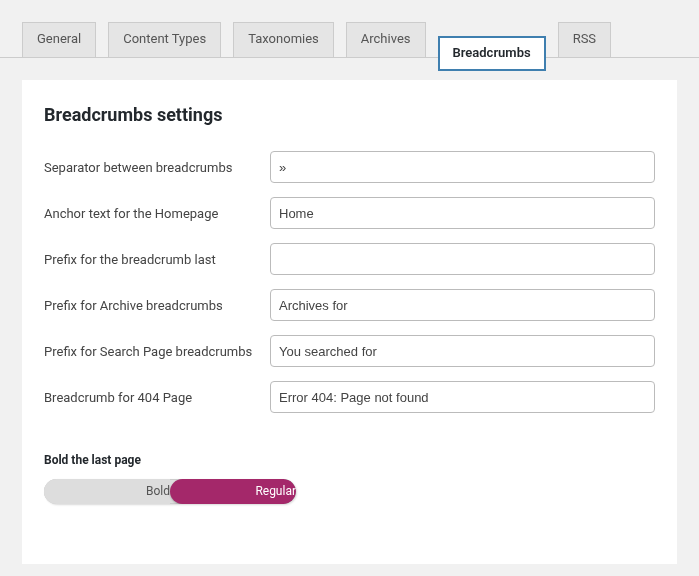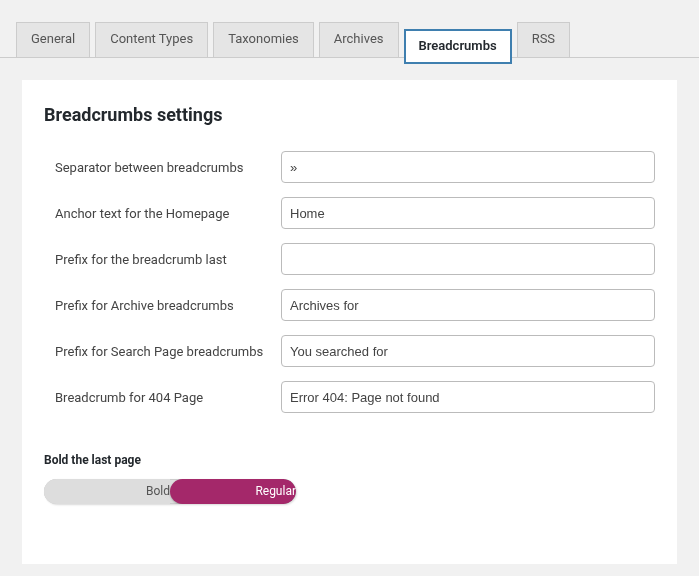--- a/index.html
+++ b/index.html
@@ -7,60 +7,59 @@
     background: #f1f1f1;
     font-family: -apple-system, BlinkMacSystemFont, "Segoe UI", Roboto, "Helvetica Neue", Arial, sans-serif;
     font-size: 13px;
     color: #444;
     width: 699px;
     height: 576px;
     overflow: hidden;
   }
   .tabs-row {
     display: flex;
-    gap: 5px;
-    padding: 22px 22px 0 16px;
+    gap: 12px;
+    padding: 22px 22px 0 22px;
     border-bottom: 1px solid #ccc;
   }
   .tab {
     background: #e5e5e5;
     border: 1px solid #ccc;
     border-bottom: none;
     padding: 9px 14px 10px;
     font-size: 13px;
     color: #555;
     cursor: pointer;
     line-height: 1;
   }
   .tab.active {
     background: #fff;
     border: 2px solid #3f7faf;
     font-weight: 600;
     color: #23282d;
     padding: 8px 13px 10px;
     position: relative;
-    top: 7px;
+    top: 14px;
   }
   .panel {
     background: #fff;
     margin: 22px;
     padding: 24px 22px 60px;
     border: none;
   }
   h2.section-title {
     font-size: 18px;
     font-weight: 700;
     color: #23282d;
     margin-bottom: 26px;
   }
   .form-row {
     display: flex;
     align-items: flex-start;
     margin-bottom: 14px;
-    margin-left: 11px;
   }
   .form-label {
     width: 226px;
     padding-top: 8px;
     font-size: 13px;
     color: #444;
     line-height: 1.35;
     padding-right: 12px;
   }
   .form-input {

